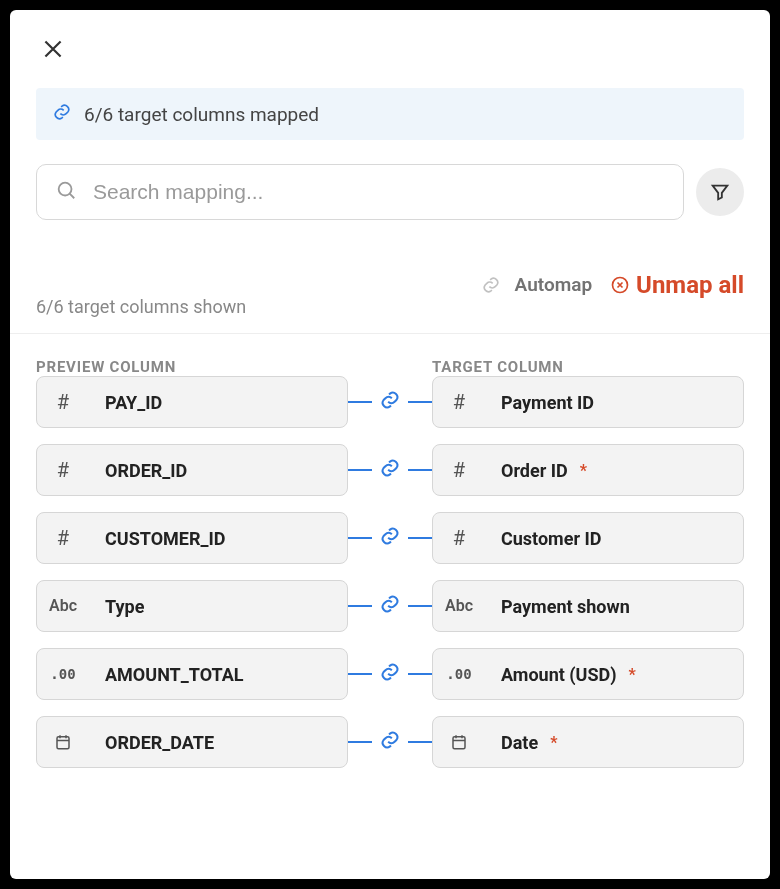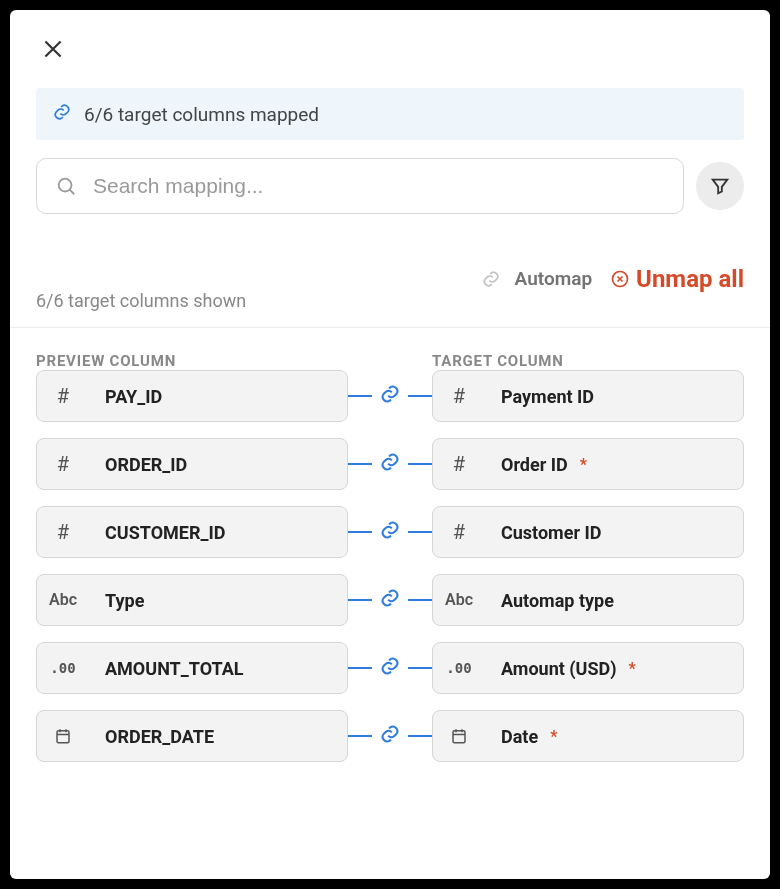--- a/index.html
+++ b/index.html
@@ -34,35 +34,35 @@
   .close-icon svg { width: 26px; height: 26px; stroke: #333; stroke-width: 2; }
   .close-icon { cursor: pointer; padding: 4px; }
 
   .info-banner {
     background: #eef5fb;
     border-radius: 4px;
     padding: 14px 16px;
     display: flex;
     align-items: center;
     gap: 12px;
-    margin-bottom: 18px;
+    margin-bottom: 24px;
   }
   .info-banner .link-ic svg { width: 20px; height: 20px; stroke: #2f7be0; stroke-width: 2; fill: none; }
   .info-banner .txt { font-size: 19px; color: #444; }
 
   .search-row {
     display: flex;
     align-items: center;
     gap: 12px;
     margin-bottom: 32px;
   }
   .search-box {
     flex: 1;
     display: flex;
-    align-items: center;
+    align-items: flex-start;
     border: 1px solid #d8d8d8;
     border-radius: 10px;
     padding: 14px 18px;
     gap: 14px;
     height: 56px;
   }
   .search-box svg { width: 22px; height: 22px; stroke: #9a9a9a; stroke-width: 2; fill: none; }
   .search-box input {
     border: none;
     outline: none;
@@ -298,21 +298,21 @@
       <span class="link-ic">
         <svg viewBox="0 0 24 24">
               <path d="M10 14a5 5 0 0 0 7 0l2-2a5 5 0 0 0-7-7l-1 1"></path>
               <path d="M14 10a5 5 0 0 0-7 0l-2 2a5 5 0 0 0 7 7l1-1"></path>
             </svg>
       </span>
       <span class="line right"></span>
     </div>
     <div class="chip">
       <span class="ic ic-abc">Abc</span>
-      <span class="lbl">Automap type</span>
+      <span class="lbl">Payment shown</span>
 
     </div>
   </div>
       <div class="map-row">
     <div class="chip">
       <span class="ic ic-dec">.00</span>
       <span class="lbl">AMOUNT_TOTAL</span>
     </div>
     <div class="connector">
       <span class="line left"></span>

